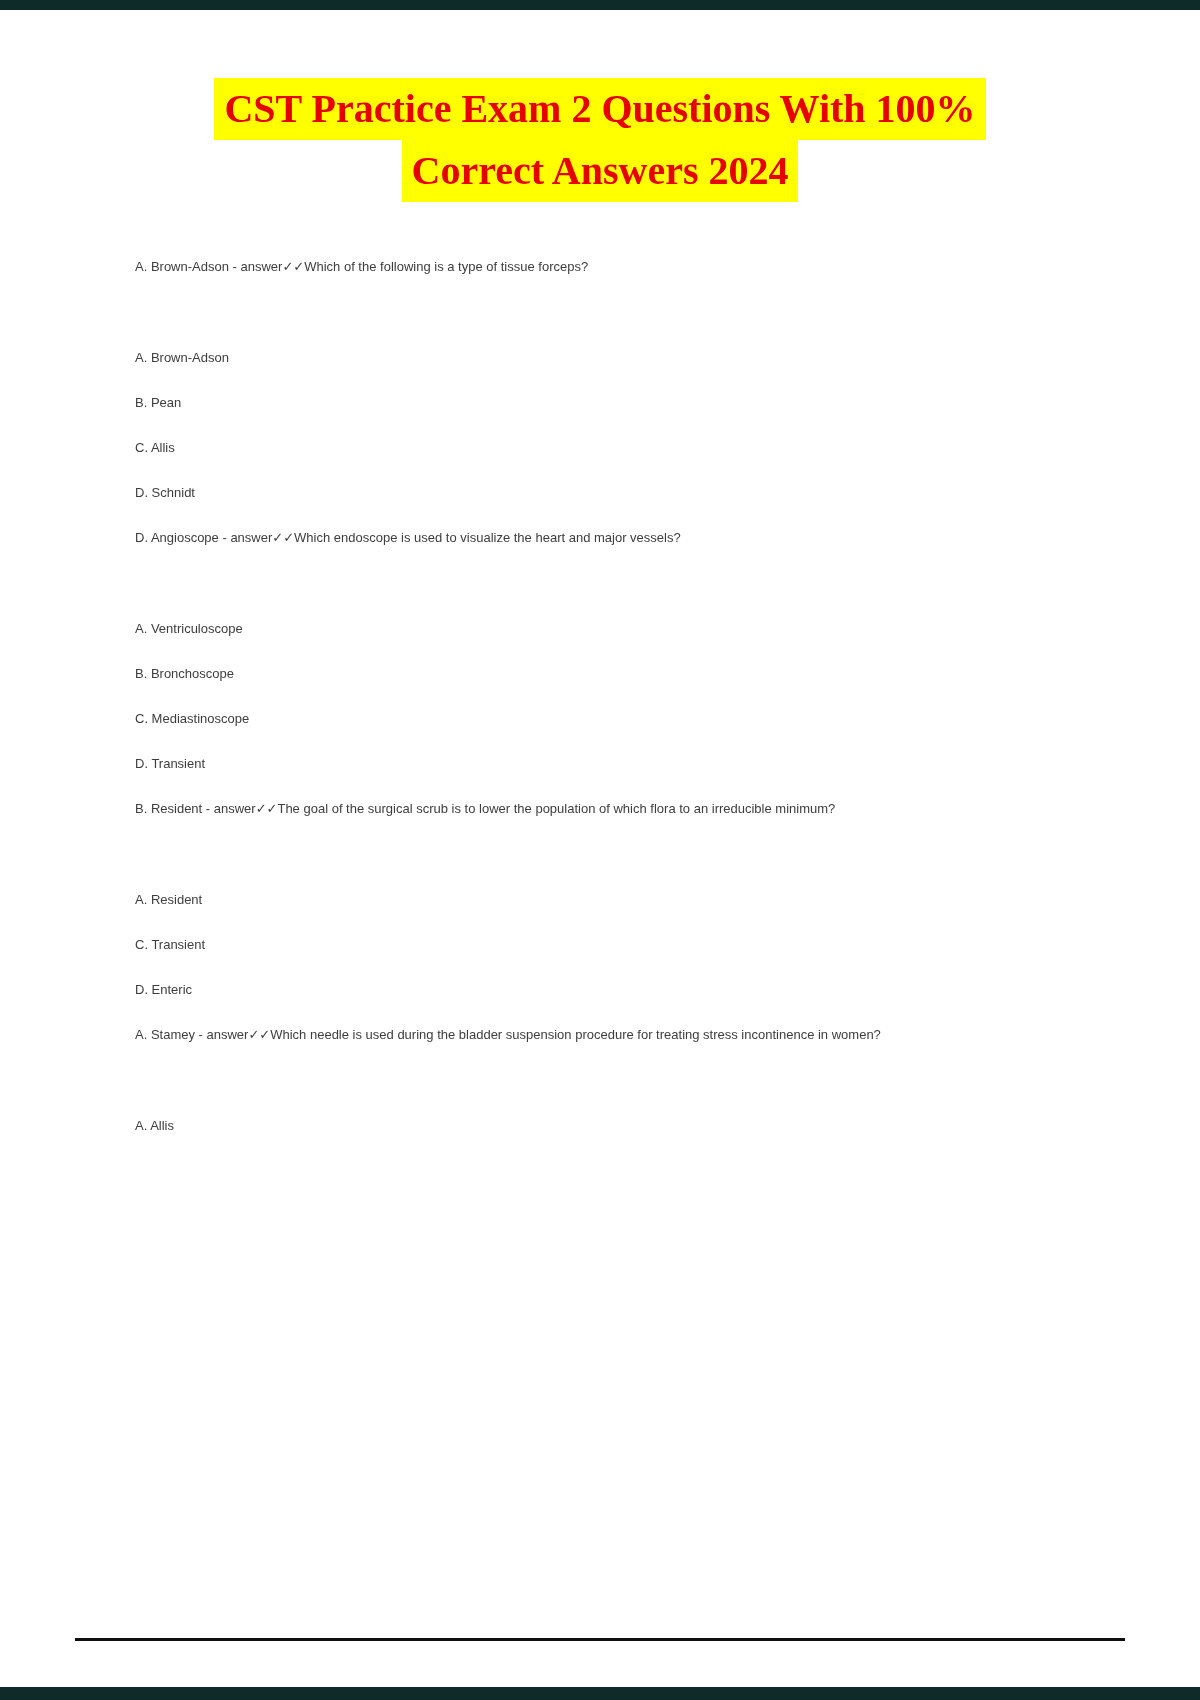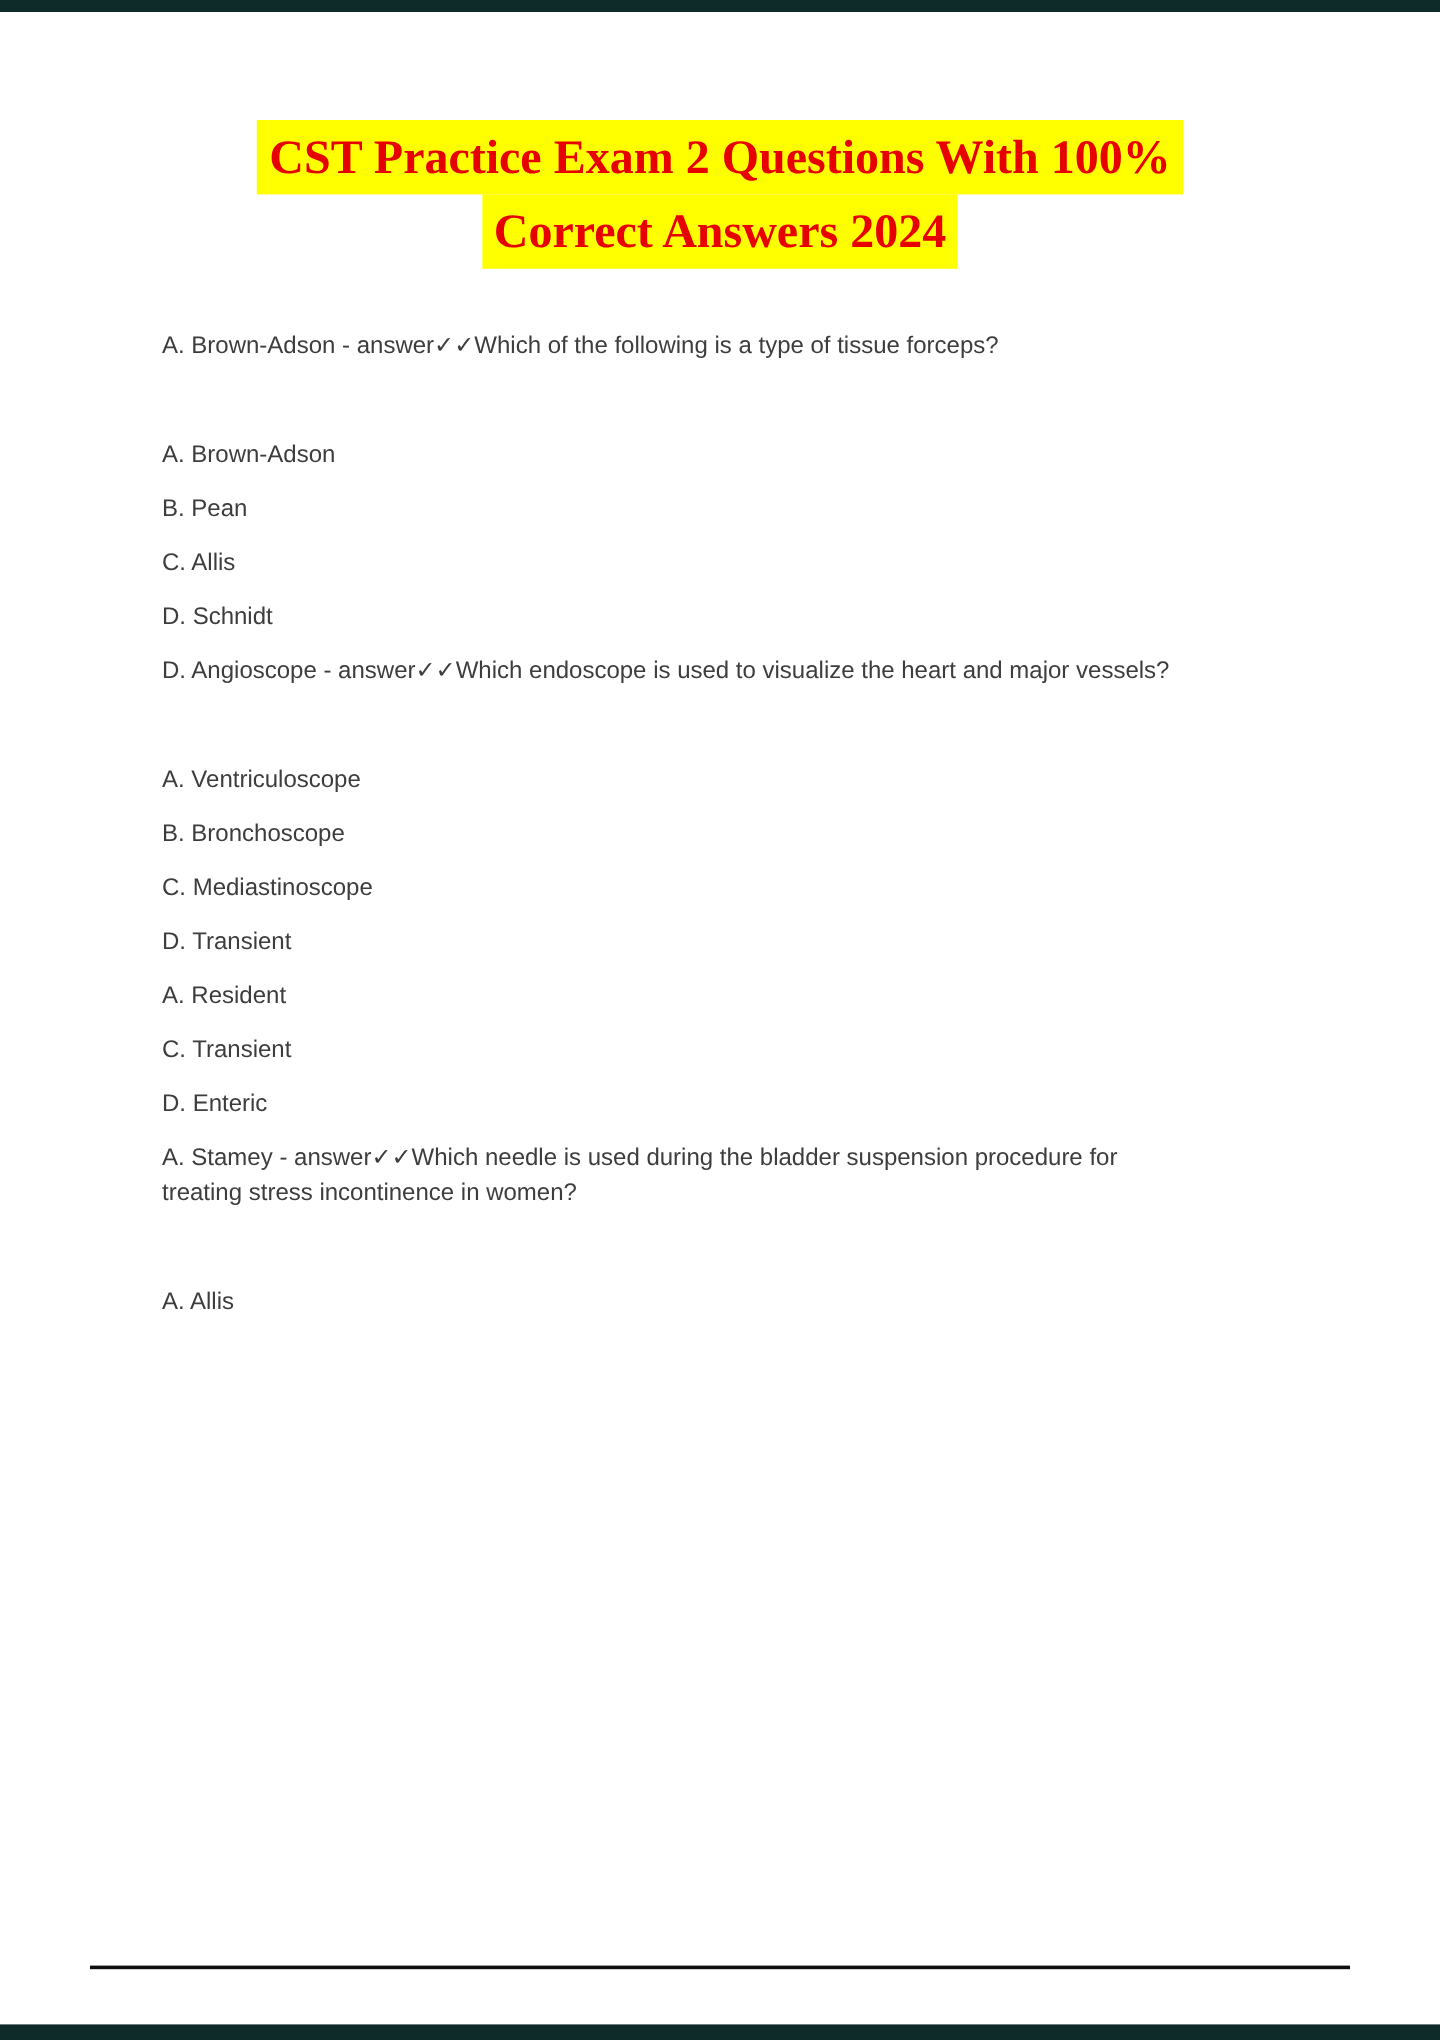--- a/index.html
+++ b/index.html
@@ -10,29 +10,29 @@
   }
   html,body{margin:0;padding:0;}
   body{
     width:1200px;height:1700px;position:relative;background:#ffffff;
     font-family:"Liberation Sans", sans-serif;overflow:hidden;
   }
   .top-bar{position:absolute;top:0;left:0;width:1200px;height:10px;background:var(--bar);}
   .bottom-bar{position:absolute;bottom:0;left:0;width:1200px;height:13px;background:var(--bar);}
   .footer-rule{position:absolute;top:1638px;left:75px;width:1050px;height:3px;background:#101010;}
   .title-wrap{
-    padding-top:100px;text-align:center;
+    padding-top:78px;text-align:center;
     font-family:"Liberation Serif", serif;font-weight:700;
     font-size:40px;line-height:1.45;color:var(--title);
   }
   .title-line{display:block;}
   .hl{background:var(--hl);padding:2px 10px;display:inline-block;}
   .content{
     margin:50px 60px 0 135px;width:852px;
-    color:var(--body);font-size:20px;line-height:29px;
+    color:var(--body);font-size:13px;line-height:29px;
   }
   p.para{margin:0 0 16px 0;}
   p.para.gap{margin-bottom:62px;}
 </style>
 </head>
 <body>
 
 <div class="top-bar"></div>
 
 <div class="title-wrap">
@@ -44,20 +44,21 @@
   <p class="para gap">A. Brown-Adson - answer✓✓Which of the following is a type of tissue forceps?</p>
   <p class="para">A. Brown-Adson</p>
   <p class="para">B. Pean</p>
   <p class="para">C. Allis</p>
   <p class="para">D. Schnidt</p>
   <p class="para gap">D. Angioscope - answer✓✓Which endoscope is used to visualize the heart and major vessels?</p>
   <p class="para">A. Ventriculoscope</p>
   <p class="para">B. Bronchoscope</p>
   <p class="para">C. Mediastinoscope</p>
   <p class="para">D. Transient</p>
+  <p class="para gap">B. Resident - answer✓✓The goal of the surgical scrub is to lower the population of which flora to an irreducible minimum?</p>
   <p class="para">A. Resident</p>
   <p class="para">C. Transient</p>
   <p class="para">D. Enteric</p>
   <p class="para gap">A. Stamey - answer✓✓Which needle is used during the bladder suspension procedure for treating stress incontinence in women?</p>
   <p class="para">A. Allis</p>
 </div>
 
 <div class="footer-rule"></div>
 <div class="bottom-bar"></div>
 

